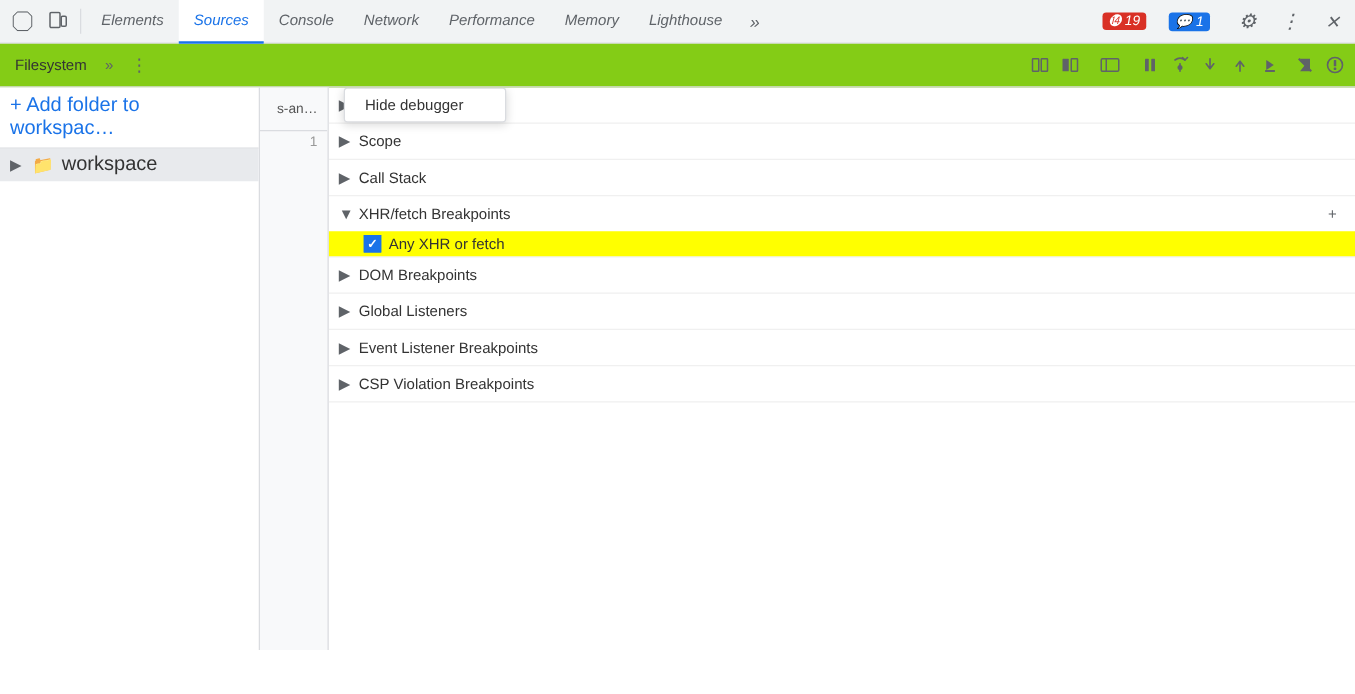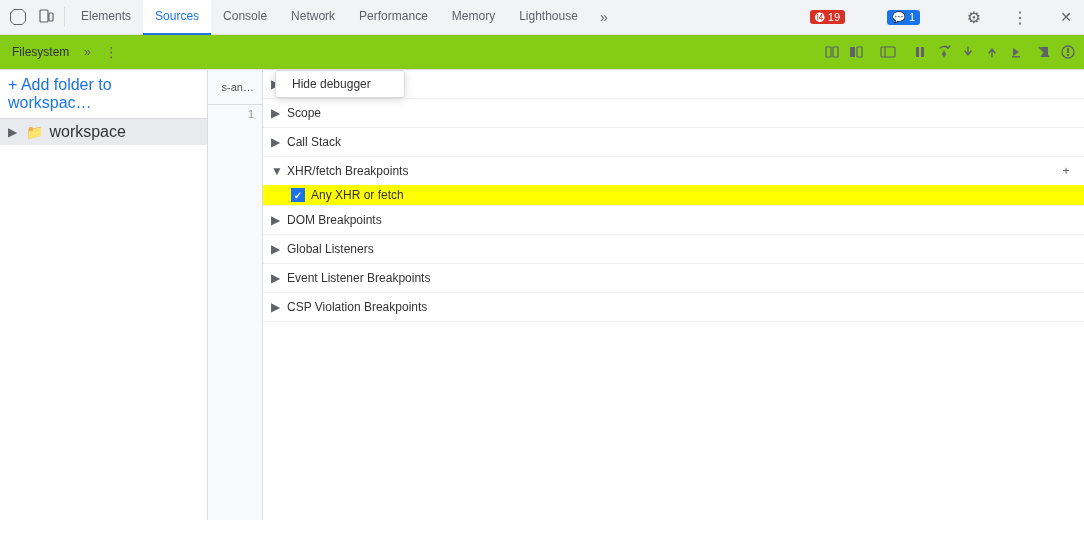--- a/index.html
+++ b/index.html
@@ -14,20 +14,21 @@
     }
 
     
     .top-tabs {
       display: flex;
       align-items: center;
       background: #f1f3f4;
       border-bottom: 1px solid #dadce0;
       height: 35px;
       padding: 0 4px;
+      font-style: italic;
     }
     .top-tab-icon {
       display: flex;
       align-items: center;
       justify-content: center;
       width: 28px;
       height: 28px;
       cursor: pointer;
       color: #5f6368;
     }
@@ -54,21 +55,21 @@
     }
     .top-tab.active {
       color: #1a73e8;
       border-bottom: 2px solid #1a73e8;
       background: #fff;
     }
     .tabs-spacer { flex: 1; }
     .top-right-icons {
       display: flex;
       align-items: center;
-      gap: 18px;
+      gap: 6px;
     }
     .badge-error {
       background: #d93025;
       color: #fff;
       border-radius: 3px;
       padding: 1px 5px;
       font-size: 11px;
       font-weight: 500;
     }
     .badge-info {

